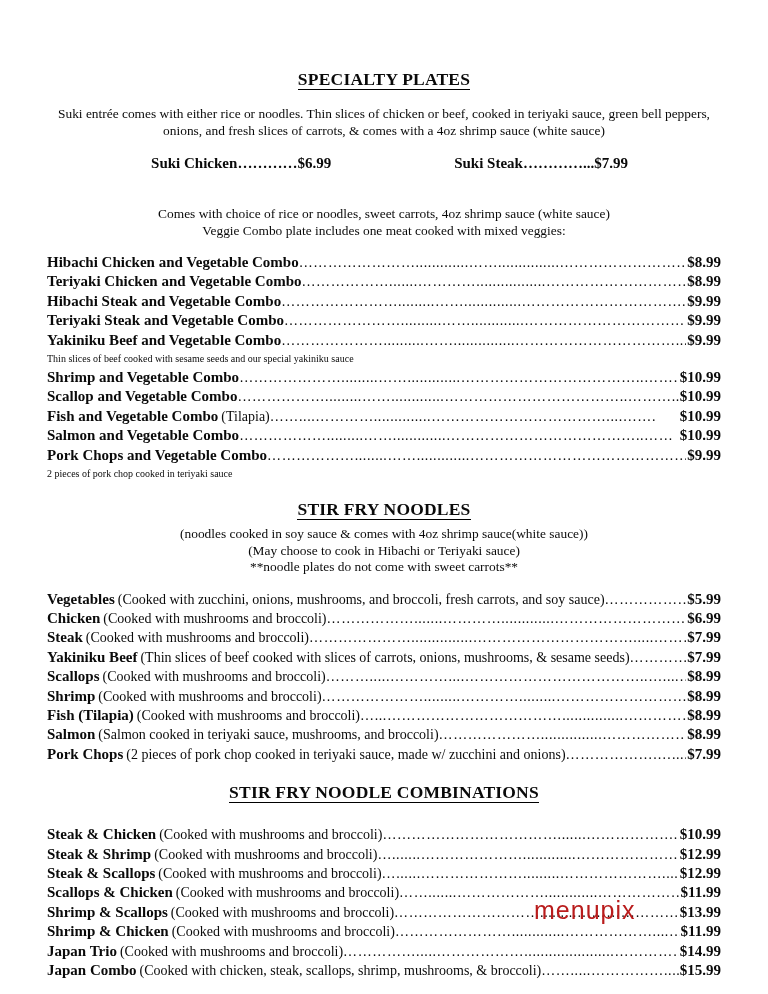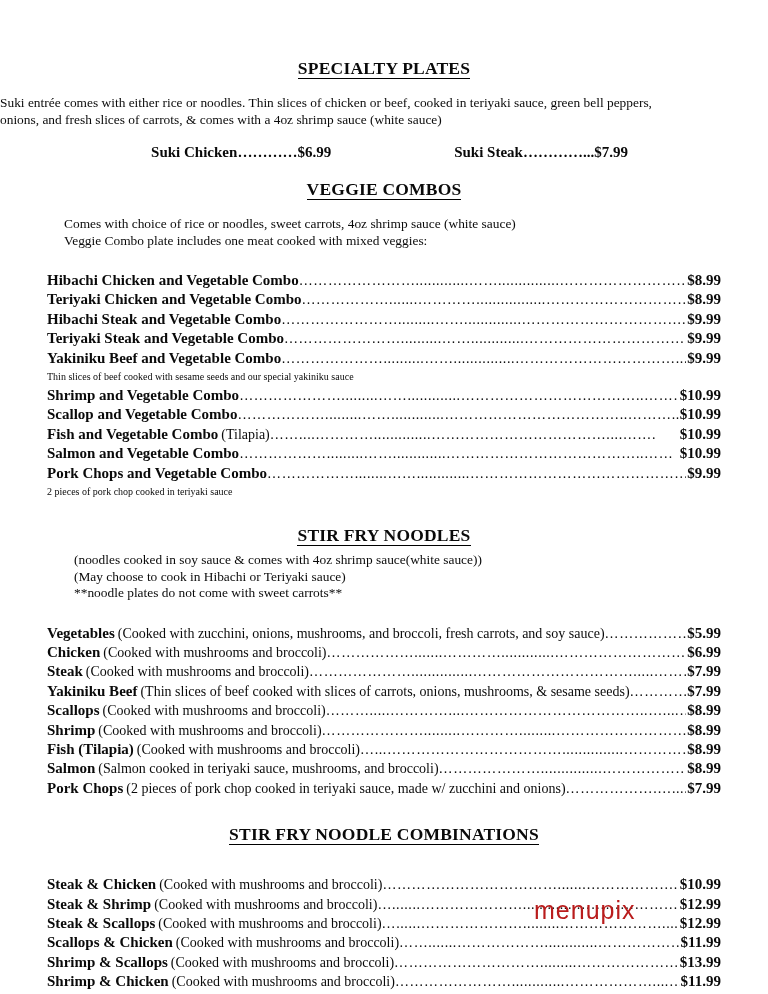--- a/index.html
+++ b/index.html
@@ -12,60 +12,61 @@
     height: 994px;
     font-family: "Liberation Serif", "DejaVu Serif", serif;
     color: #0a0a0a;
     position: relative;
     overflow: hidden;
   }
   .page {
     position: relative;
     width: 768px;
     height: 994px;
-    padding: 0;
+    padding: 11px;
     box-sizing: border-box;
   }
 
   
   .section-head {
     text-align: center;
     font-weight: bold;
     font-size: 17.5px;
     letter-spacing: 0.2px;
     margin: 0;
   }
   .section-head span.hd-text {
     border-bottom: 1.6px solid #000;
     padding-bottom: 0px;
   }
 
   
   .blurb {
+    text-align: center;
     font-size: 13.4px;
     line-height: 16.5px;
     margin: 0 auto;
   }
   .blurb.narrow { width: 640px; }
   .blurb.mid { width: 620px; }
 
   
   .suki-row {
     display: flex;
     justify-content: center;
     font-weight: bold;
     font-size: 15px;
     margin: 0;
   }
   .suki-cell { white-space: pre; margin-left: 11px; }
   .suki-gap { width: 112px; }
 
   
   .items {
-    margin: 8px auto;
+    margin: 0 auto;
     width: 674px;
   }
   .item {
     display: flex;
     align-items: baseline;
     font-size: 15px;
     line-height: 19.4px;
     white-space: nowrap;
   }
   .item .nm {
@@ -136,23 +137,20 @@
   </div>
   <div class="sp-16"></div>
   <div class="suki-row">
     <span class="suki-cell"><span>Suki Chicken</span><span>…………</span><span>$6.99</span></span>
     <span class="suki-gap"></span>
     <span class="suki-cell"><span>Suki Steak</span><span>…………...</span><span>$7.99</span></span>
   </div>
 
   <div class="sp-18"></div>
 
-  <div class="section-head">
-    <span class="hd-text">VEGGIE COMBOS</span>
-  </div>
   <div class="sp-16"></div>
   <div class="blurb narrow">
     <div>Comes with choice of rice or noodles, sweet carrots, 4oz shrimp sauce (white sauce)</div>
     <div>Veggie Combo plate includes one meat cooked with mixed veggies:</div>
   </div>
   <div class="sp-14"></div>
 
   <div class="items">
     <div class="item">
       <span class="nm">Hibachi Chicken and Vegetable Combo</span>

